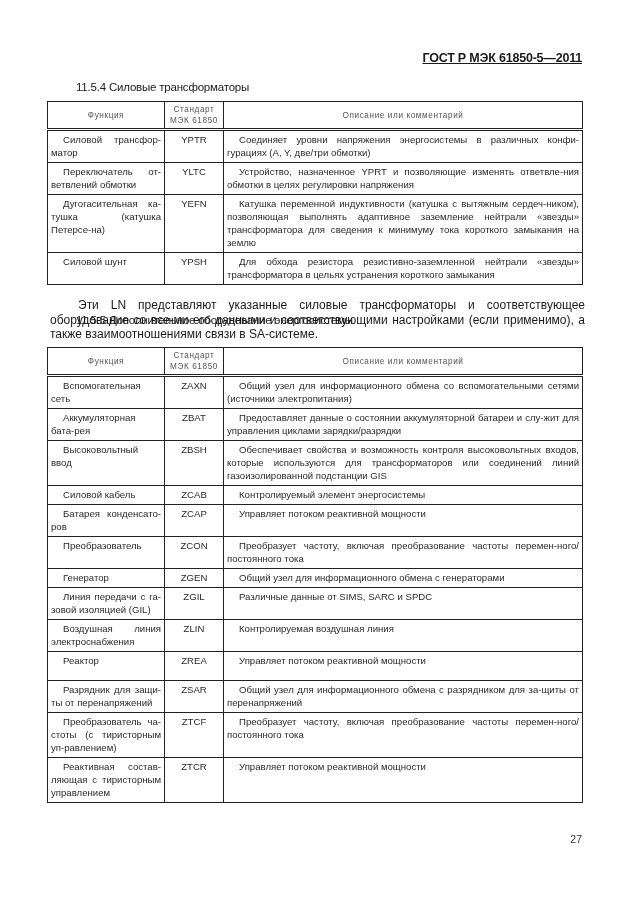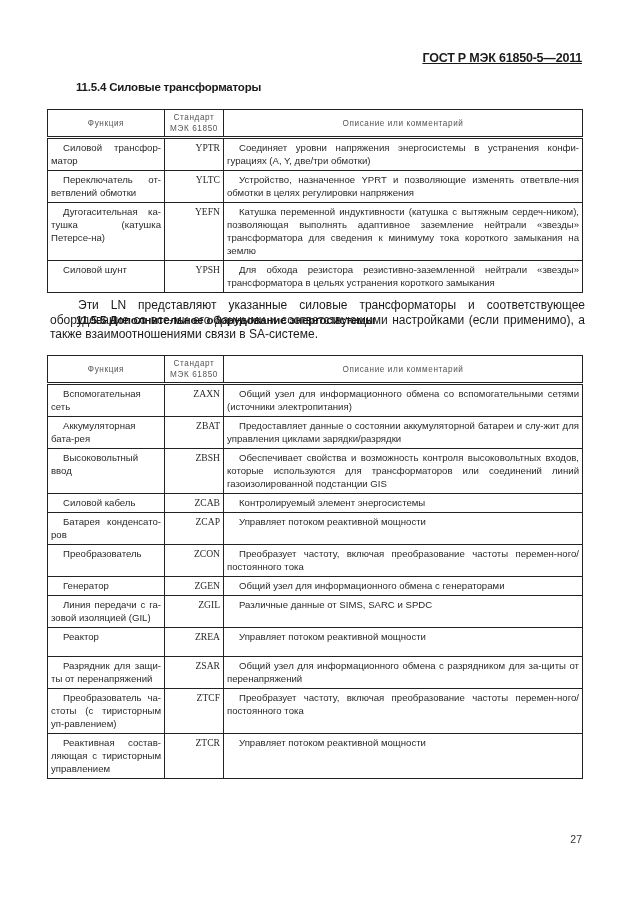--- a/index.html
+++ b/index.html
@@ -6,48 +6,48 @@
   body {
     width: 630px; height: 913px; position: relative; overflow: hidden;
     font-family: "Liberation Sans", sans-serif; color: #1a1a1a;
   }
   .doc-code {
     position: absolute; right: 48px; top: 51px;
     font-size: 12.5px; font-weight: bold; letter-spacing: -0.2px; text-decoration: underline;
   }
   .section-title {
     position: absolute; left: 76px;
-    font-size: 11.5px; font-weight: bold; letter-spacing: -0.2px;
+    font-size: 11.5px; font-weight: normal; letter-spacing: -0.2px;
   }
   #sec1-title { top: 81px; }
   #sec2-title { top: 314px; }
   table.spec {
     position: absolute; left: 47px; width: 535px;
     border-collapse: collapse; table-layout: fixed;
-    font-size: 9.6px; line-height: 13px; color: #2a2a2a; margin-top: 8px;
+    font-size: 9.6px; line-height: 13px; color: #2a2a2a;
   }
   #table1 { top: 101px; }
   #table2 { top: 347px; }
   table.spec col.c1 { width: 117px; }
   table.spec col.c2 { width: 59px; }
   table.spec col.c3 { width: 359px; }
   table.spec th, table.spec td {
     border: 1px solid #222;
     vertical-align: top;
   }
   table.spec th {
     font-weight: normal; font-size: 8.2px; letter-spacing: 0.6px;
     color: #555; text-align: center; vertical-align: middle;
     height: 26px; padding: 0 3px; line-height: 11px;
   }
   table.spec thead tr { border-bottom: 3px double #222; }
   table.spec thead th { border-bottom: 3px double #222; }
   table.spec td { padding: 2px 3px 3px 3px; }
   td.fn { text-align: justify; text-indent: 12px; hyphens: manual; }
-  td.code { text-align: right; padding-top: 2px; font-family: Liberation Serif, serif; }
+  td.code { text-align: center; padding-top: 2px; }
   td.desc { text-align: justify; text-indent: 12px; padding-left: 5px; padding-right: 4px; }
   .para {
     position: absolute; left: 50px; top: 286px; width: 535px;
     font-size: 12px; line-height: 14.5px; text-align: justify;
     text-indent: 28px; color: #1a1a1a;
   }
   .page-number {
     position: absolute; right: 48px; top: 833px;
     font-size: 10.5px; color: #333; text-align: center;
   }
@@ -69,21 +69,21 @@
     <tr>
       <th>Функция</th>
       <th><span>Стандарт</span><br><span>МЭК 61850</span></th>
       <th>Описание или комментарий</th>
     </tr>
   </thead>
   <tbody>
     <tr style="height:31px">
       <td class="fn">Силовой трансфор-матор</td>
       <td class="code">YPTR</td>
-      <td class="desc">Соединяет уровни напряжения энергосистемы в устранения конфи-гурациях (A, Y, две/три обмотки)</td>
+      <td class="desc">Соединяет уровни напряжения энергосистемы в различных конфи-гурациях (A, Y, две/три обмотки)</td>
     </tr>
     <tr style="height:30px">
       <td class="fn">Переключатель от-ветвлений обмотки</td>
       <td class="code">YLTC</td>
       <td class="desc">Устройство, назначенное YPRT и позволяющие изменять ответвле-ния обмотки в целях регулировки напряжения</td>
     </tr>
     <tr style="height:57px">
       <td class="fn">Дугогасительная ка-тушка (катушка Петерсе-на)</td>
       <td class="code">YEFN</td>
       <td class="desc">Катушка переменной индуктивности (катушка с вытяжным сердеч-ником), позволяющая выполнять адаптивное заземление нейтрали «звезды» трансформатора для сведения к минимуму тока короткого замыкания на землю</td>
@@ -147,20 +147,25 @@
     <tr style="height:19px">
       <td class="fn">Генератор</td>
       <td class="code">ZGEN</td>
       <td class="desc">Общий узел для информационного обмена с генераторами</td>
     </tr>
     <tr style="height:30px">
       <td class="fn">Линия передачи с га-зовой изоляцией (GIL)</td>
       <td class="code">ZGIL</td>
       <td class="desc">Различные данные от SIMS, SARC и SPDC</td>
     </tr>
+    <tr style="height:31px">
+      <td class="fn">Воздушная линия электроснабжения</td>
+      <td class="code">ZLIN</td>
+      <td class="desc">Контролируемая воздушная линия</td>
+    </tr>
     <tr style="height:29px">
       <td class="fn">Реактор</td>
       <td class="code">ZREA</td>
       <td class="desc">Управляет потоком реактивной мощности</td>
     </tr>
     <tr style="height:31px">
       <td class="fn">Разрядник для защи-ты от перенапряжений</td>
       <td class="code">ZSAR</td>
       <td class="desc">Общий узел для информационного обмена с разрядником для за-щиты от перенапряжений</td>
     </tr>

